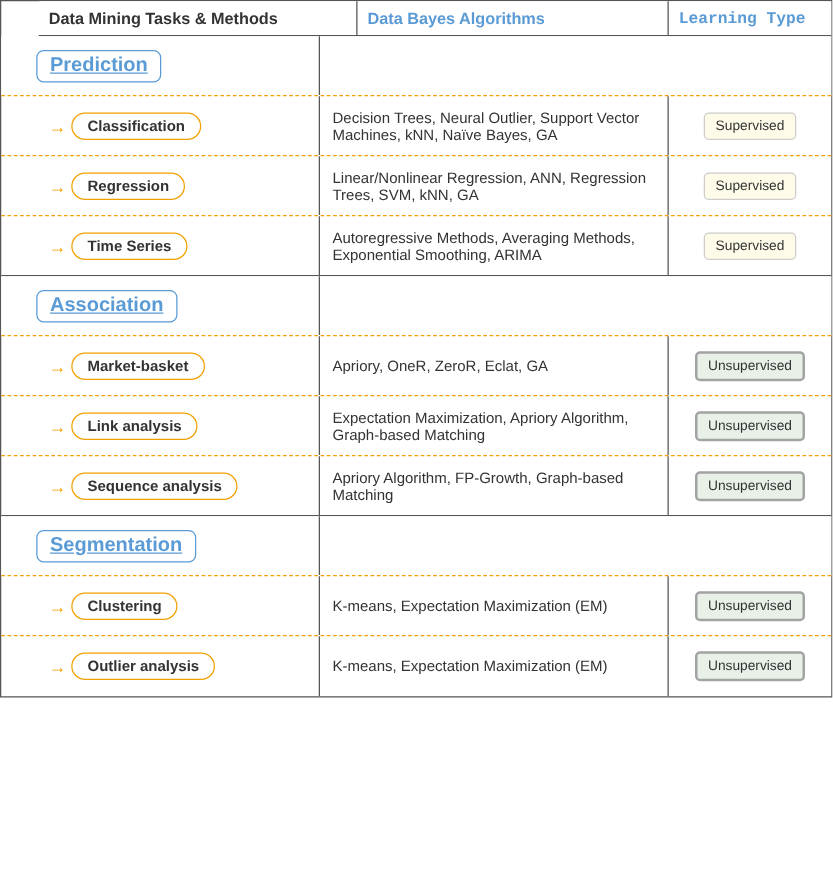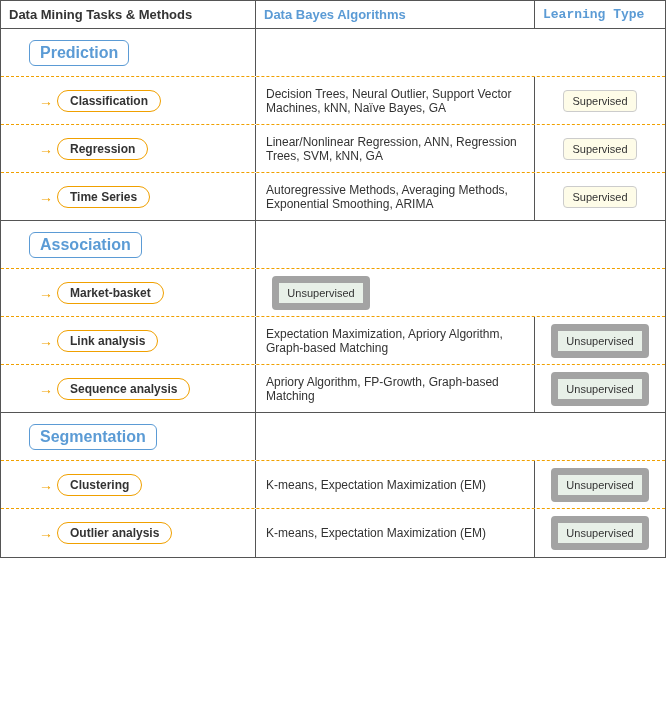--- a/index.html
+++ b/index.html
@@ -11,20 +11,21 @@
       min-height: 711px;
     }
     .table-container {
       border: 1.5px solid #555;
       width: 666px;
     }
     .header-row {
       display: flex;
       background: #fff;
       border-bottom: 1.5px solid #555;
+      margin-left: 30px;
     }
     .col-tasks {
       width: 255px;
       min-width: 255px;
       border-right: 1.5px solid #555;
       padding: 6px 8px;
       font-weight: bold;
       font-size: 13px;
       color: #333;
     }
@@ -106,20 +107,21 @@
     
     .category-label {
       font-size: 16px;
       font-weight: bold;
       color: #5b9bd5;
       border: 1.5px solid #5b9bd5;
       border-radius: 6px;
       padding: 3px 10px;
       margin-left: 20px;
       display: inline-block;
+      text-decoration: underline;
     }
     
     .arrow-label {
       display: flex;
       align-items: center;
       margin-left: 30px;
     }
     .arrow {
       color: #f0a000;
       font-size: 14px;
@@ -130,21 +132,21 @@
       border-radius: 14px;
       padding: 3px 12px;
       color: #333;
       font-size: 12px;
       font-weight: bold;
       background: #fff;
     }
     
     .learning-badge {
       background: #e8f0e8;
-      border: 7px solid #a3a3a3;
+      border: 2px solid #a3a3a3;
       border-radius: 4px;
       padding: 4px 8px;
       font-size: 11px;
       text-align: right;
       color: #333;
     }
     
     .supervised-badge {
       background: #fefce8;
       border: 1px solid #ccc;
@@ -225,20 +227,21 @@
     <div class="section-header-learning"></div>
   </div>
 
   <div class="data-row">
     <div class="cell-tasks">
       <div class="arrow-label">
         <span class="arrow">→</span>
         <span class="sub-label">Market-basket</span>
       </div>
     </div>
+    <div class="cell-algorithms">Apriory, OneR, ZeroR, Eclat, GA</div>
     <div class="cell-learning">
       <div class="learning-badge">Unsupervised</div>
     </div>
   </div>
 
   <div class="data-row">
     <div class="cell-tasks">
       <div class="arrow-label">
         <span class="arrow">→</span>
         <span class="sub-label">Link analysis</span>

